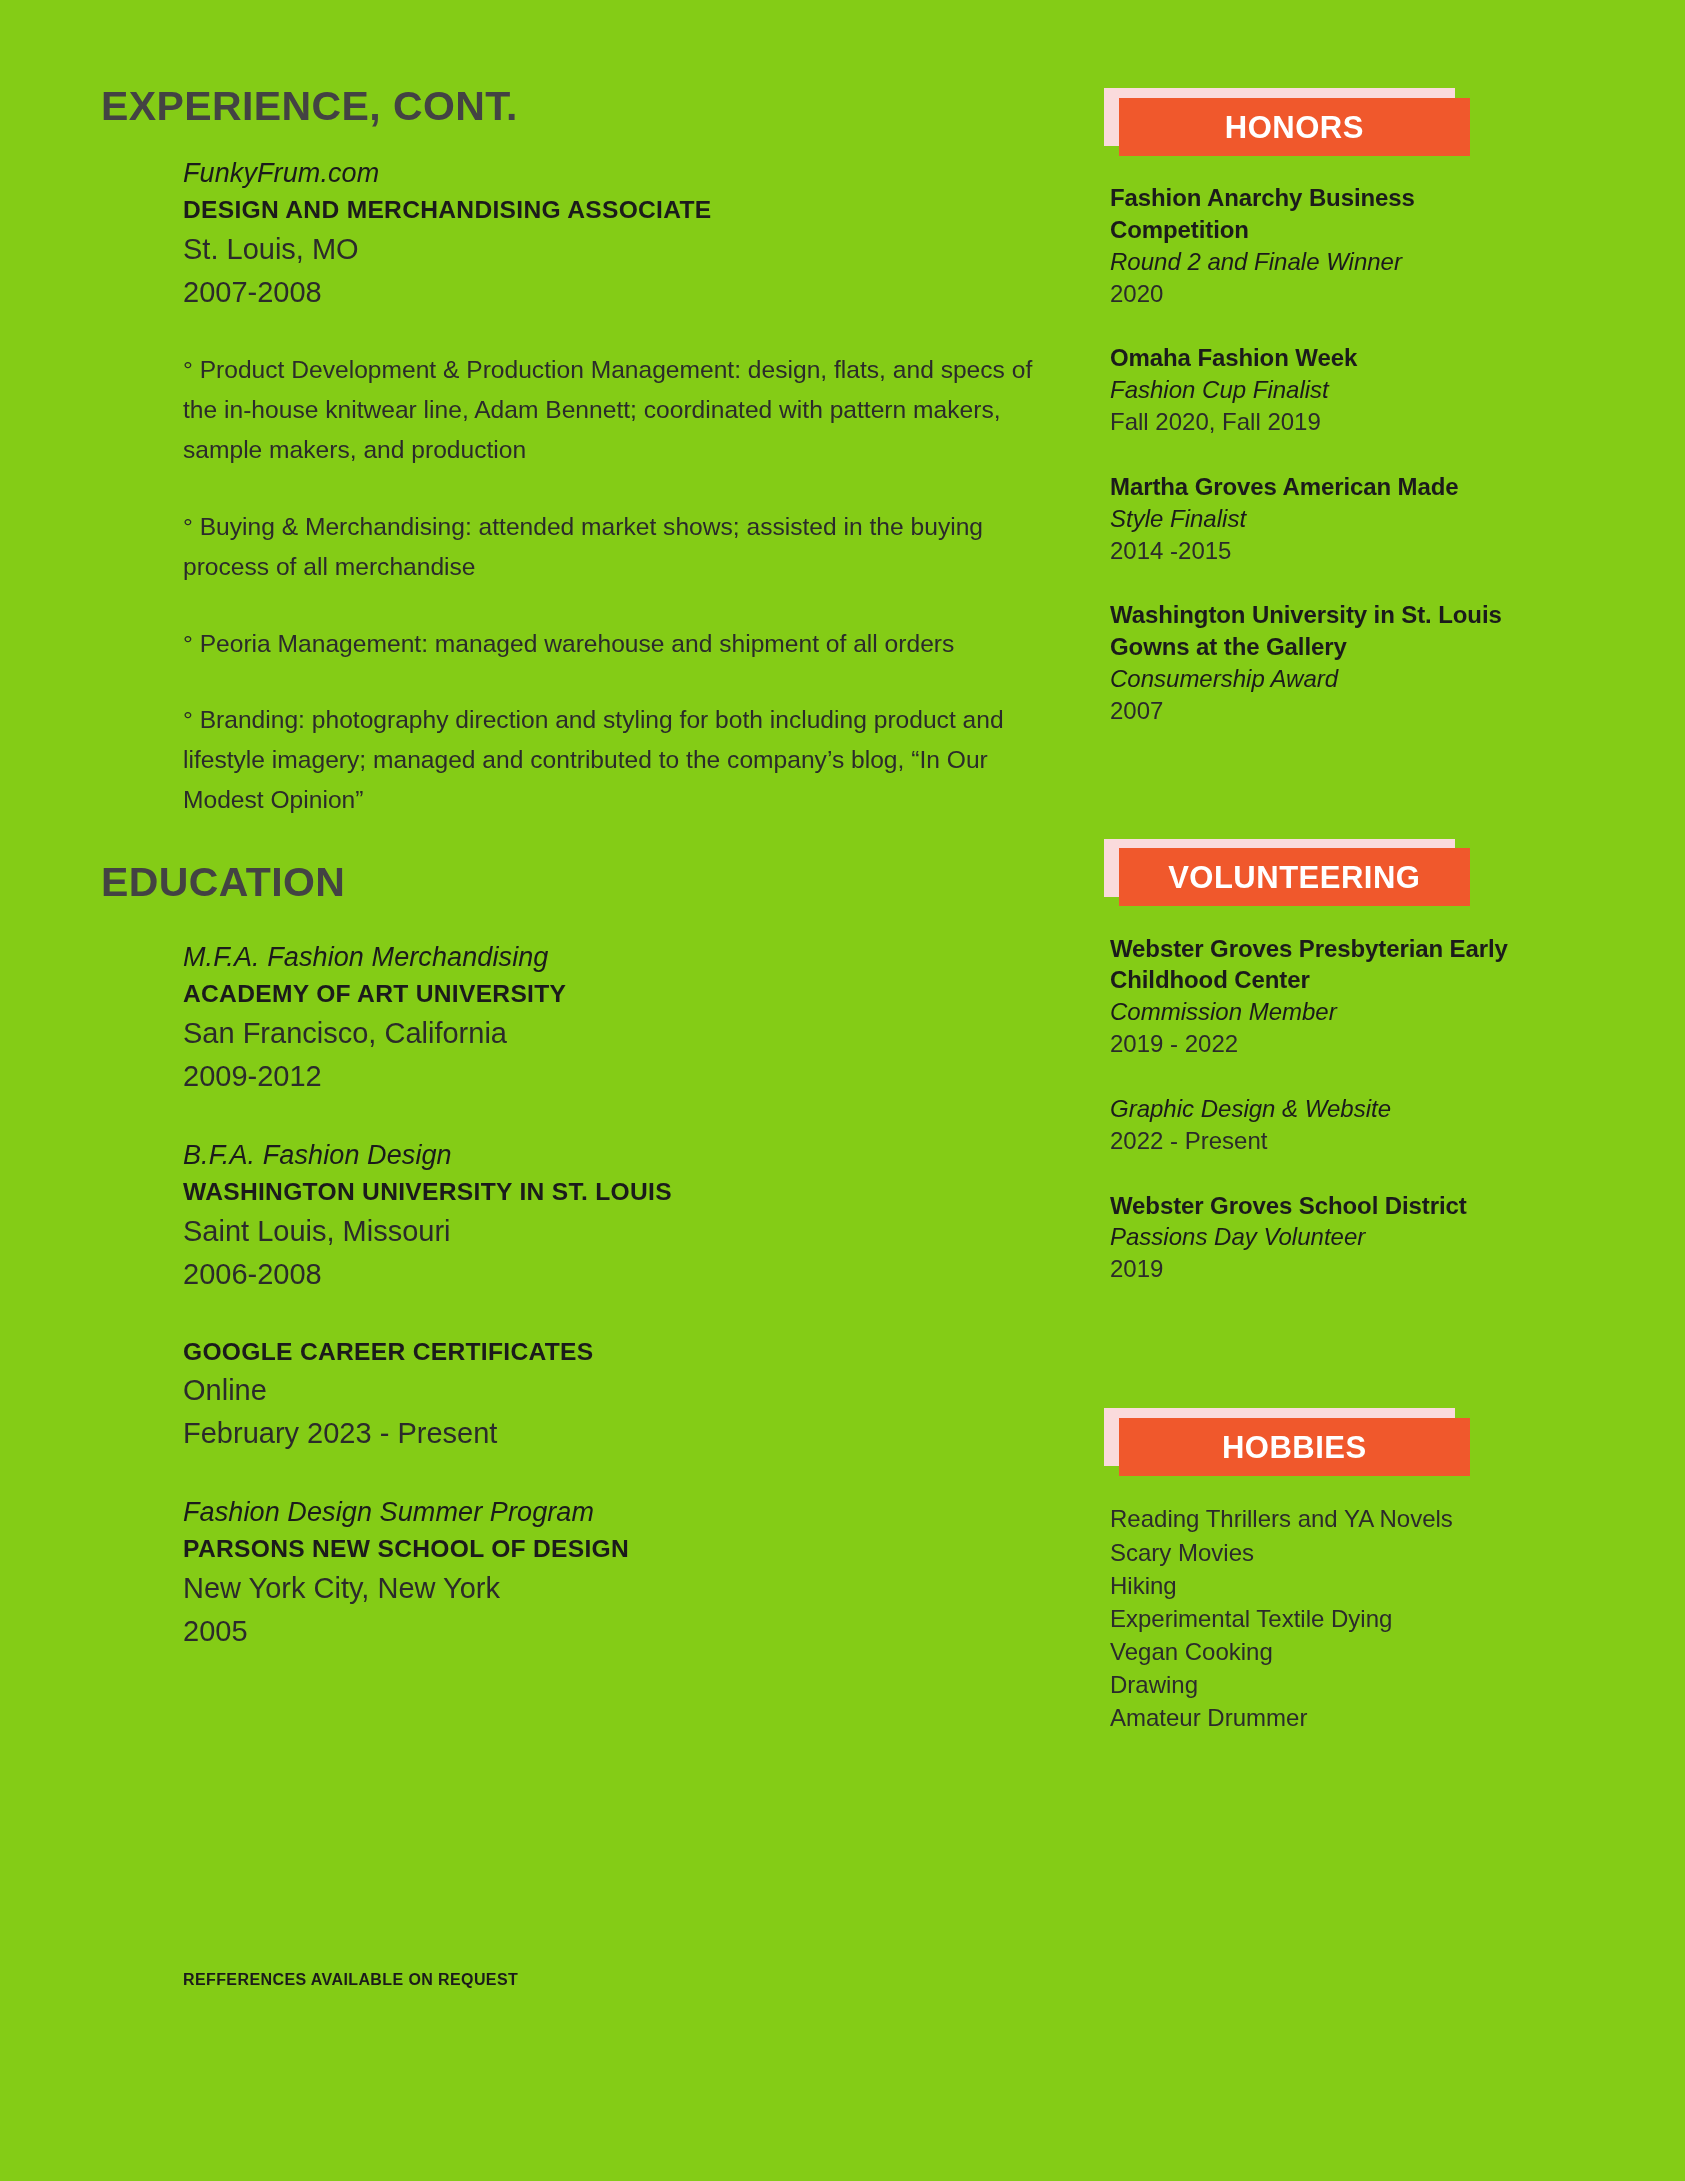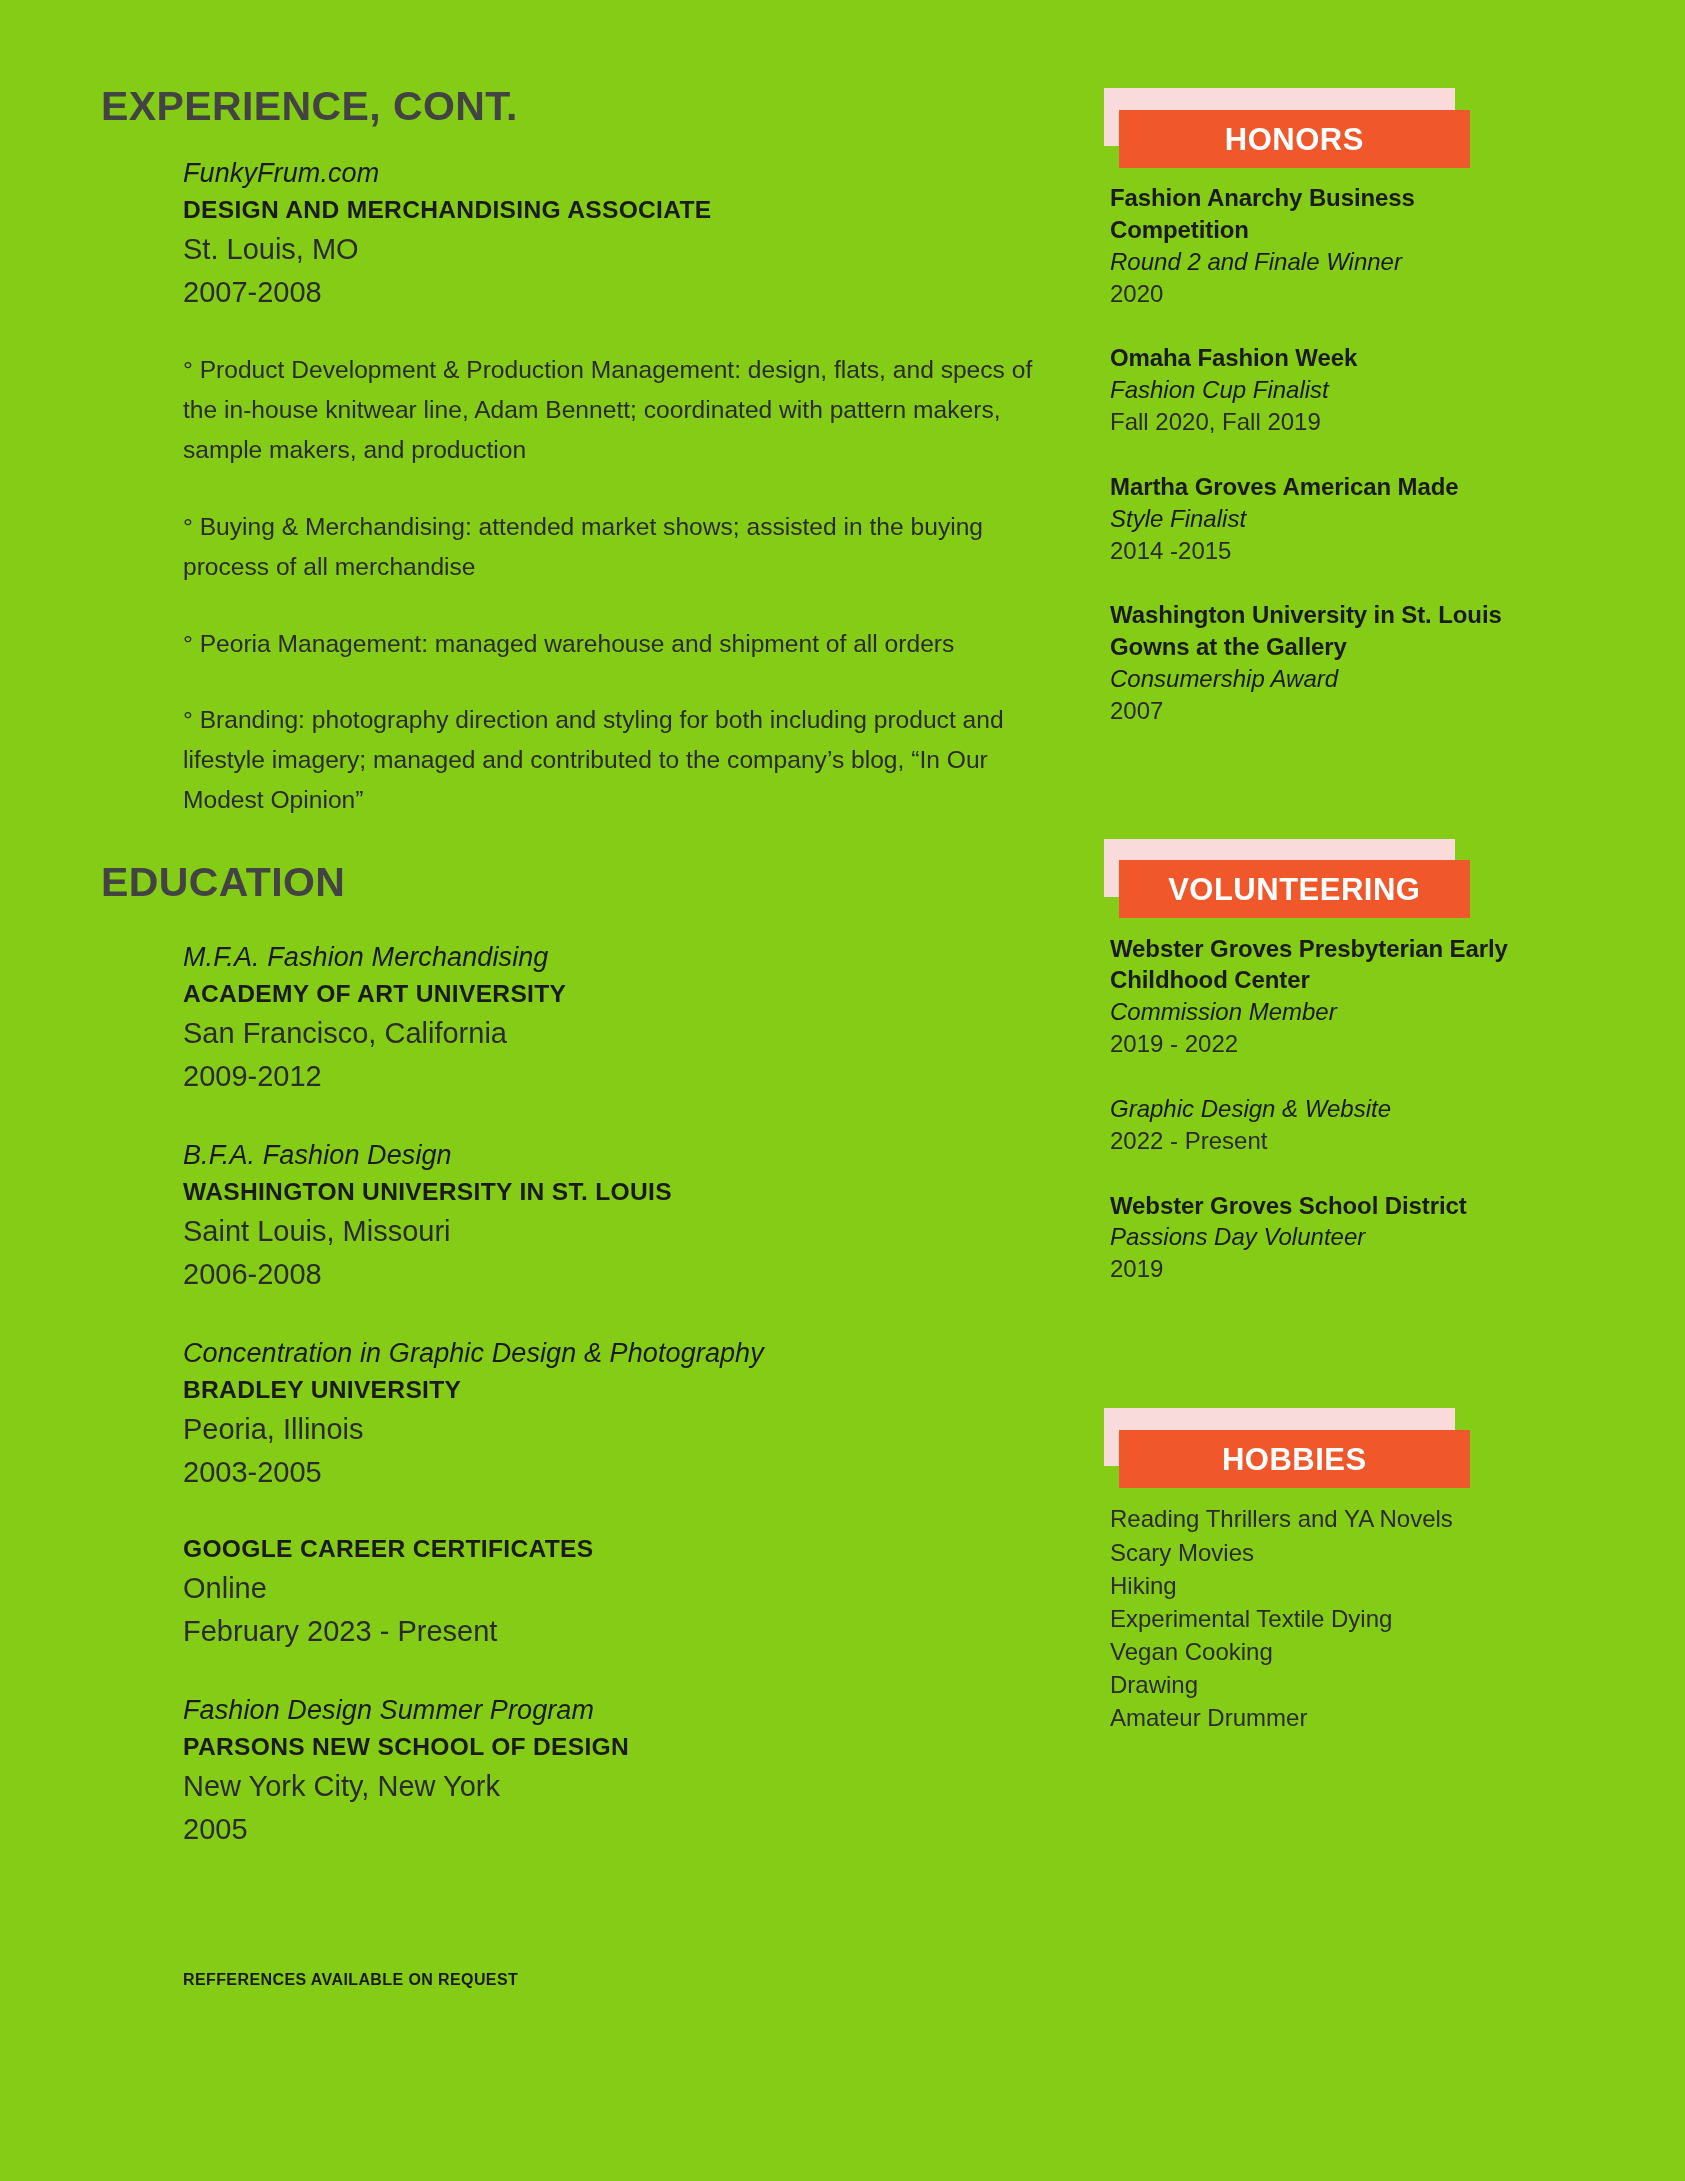--- a/index.html
+++ b/index.html
@@ -114,21 +114,20 @@
   .bar-main {
     position: absolute;
     left: 0;
     top: 0;
     width: 351px;
     height: 58px;
     background: #F0582C;
     display: flex;
     align-items: center;
     justify-content: center;
-    margin-top: 12px;
   }
   .bar-label {
     color: #ffffff;
     font-size: 31px;
     font-weight: bold;
     letter-spacing: 0.5px;
     line-height: 1;
   }
 
   .side-entry { margin-top: 32px; }
@@ -190,26 +189,20 @@
         <div class="entry-line">2009-2012</div>
       </div>
 
       <div class="edu-entry">
         <div class="entry-title">B.F.A. Fashion Design</div>
         <div class="entry-org">WASHINGTON UNIVERSITY IN ST. LOUIS</div>
         <div class="entry-line">Saint Louis, Missouri</div>
         <div class="entry-line">2006-2008</div>
       </div>
 
-      <div class="edu-entry">
-        <div class="entry-title">Concentration in Graphic Design &amp; Photography</div>
-        <div class="entry-org">BRADLEY UNIVERSITY</div>
-        <div class="entry-line">Peoria, Illinois</div>
-        <div class="entry-line">2003-2005</div>
-      </div>
 
       <div class="edu-entry">
         <div class="entry-org">GOOGLE CAREER CERTIFICATES</div>
         <div class="entry-line">Online</div>
         <div class="entry-line">February 2023 - Present</div>
       </div>
 
       <div class="edu-entry">
         <div class="entry-title">Fashion Design Summer Program</div>
         <div class="entry-org">PARSONS NEW SCHOOL OF DESIGN</div>

